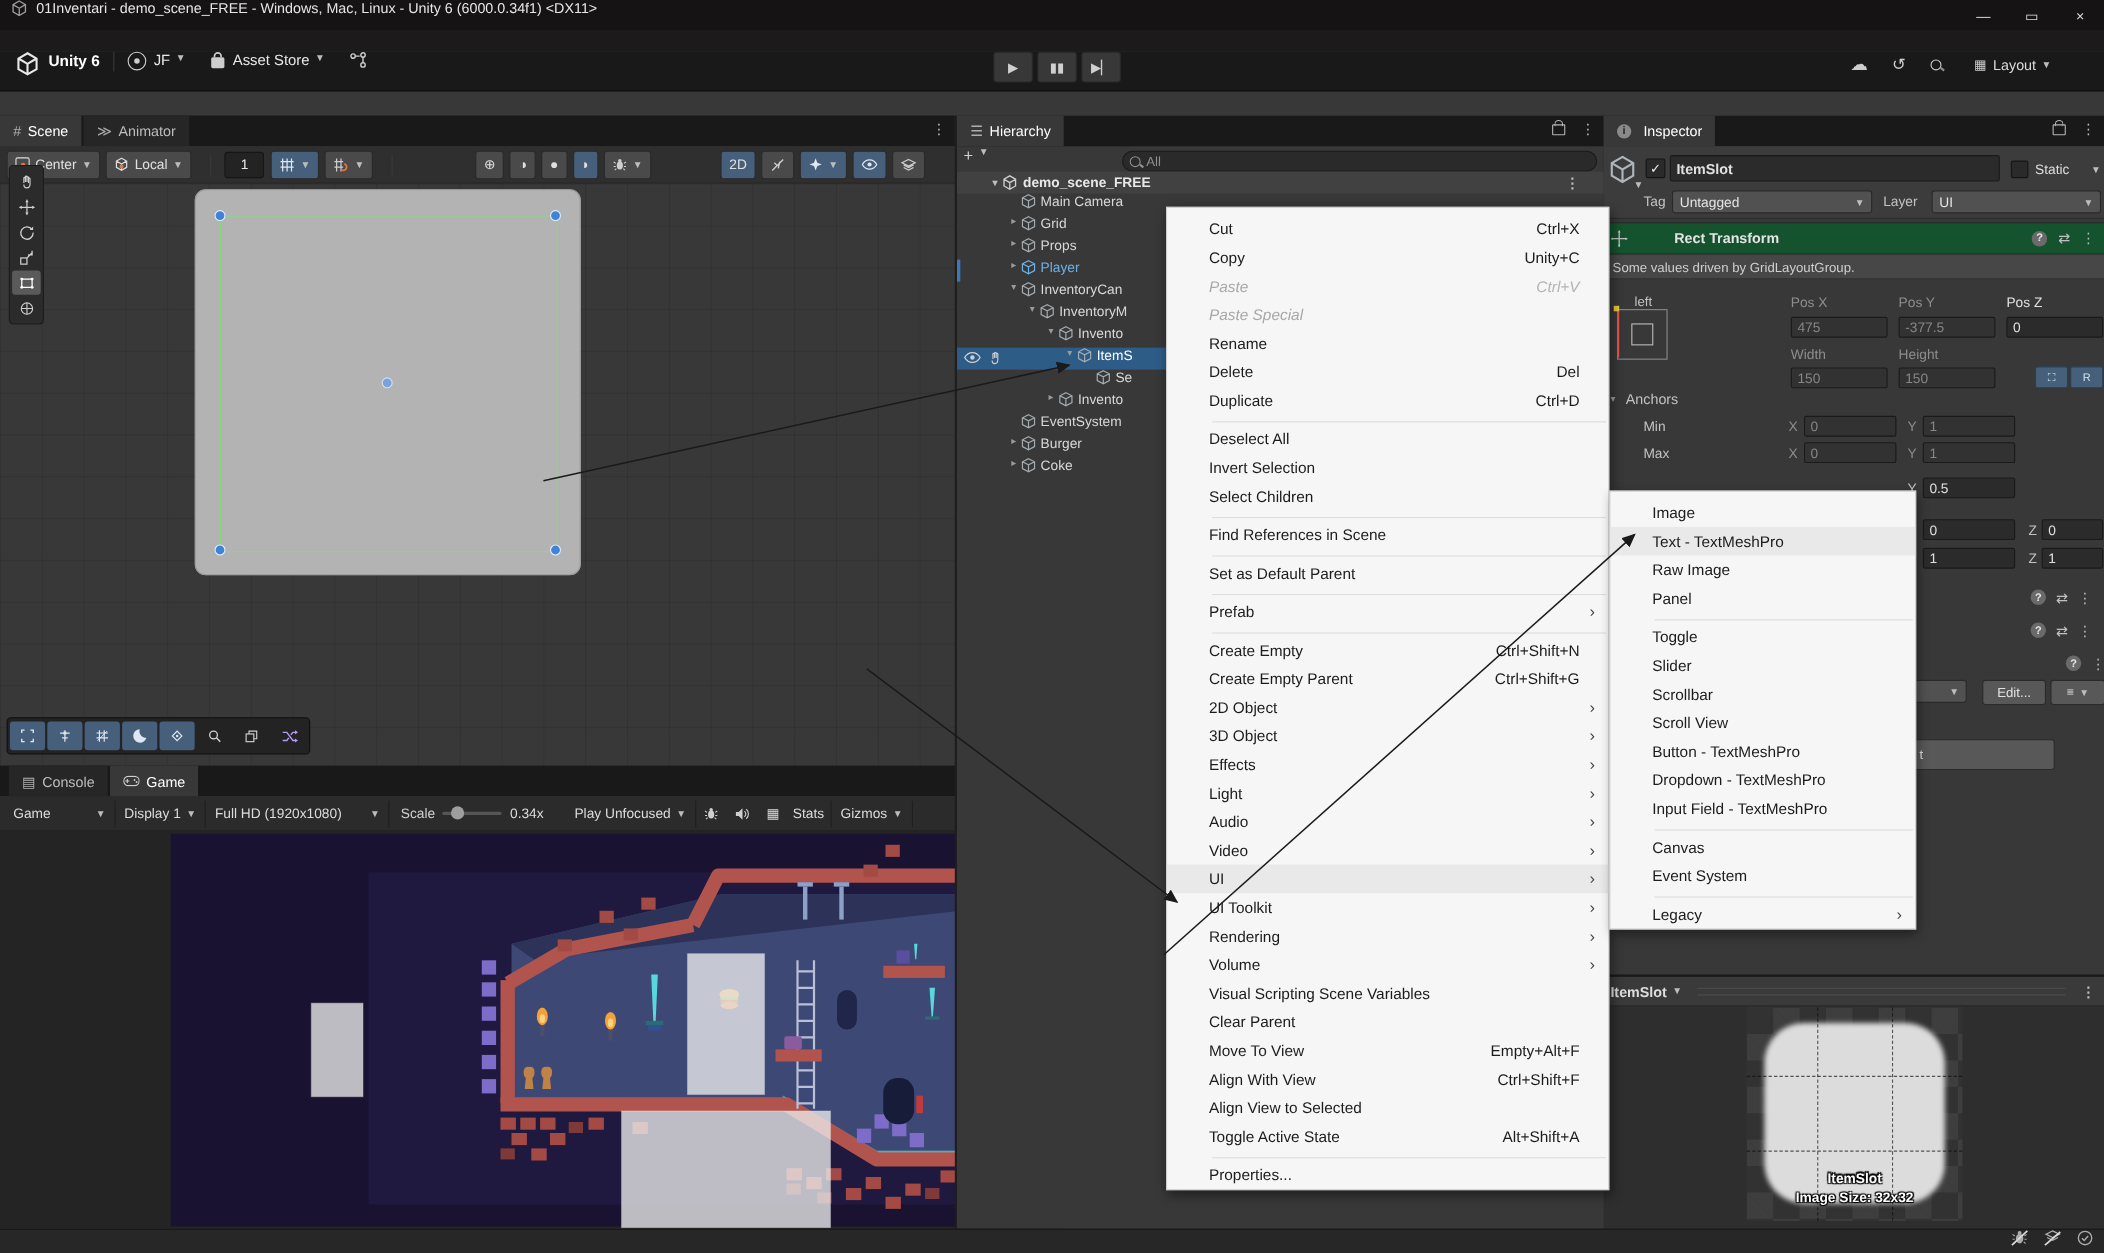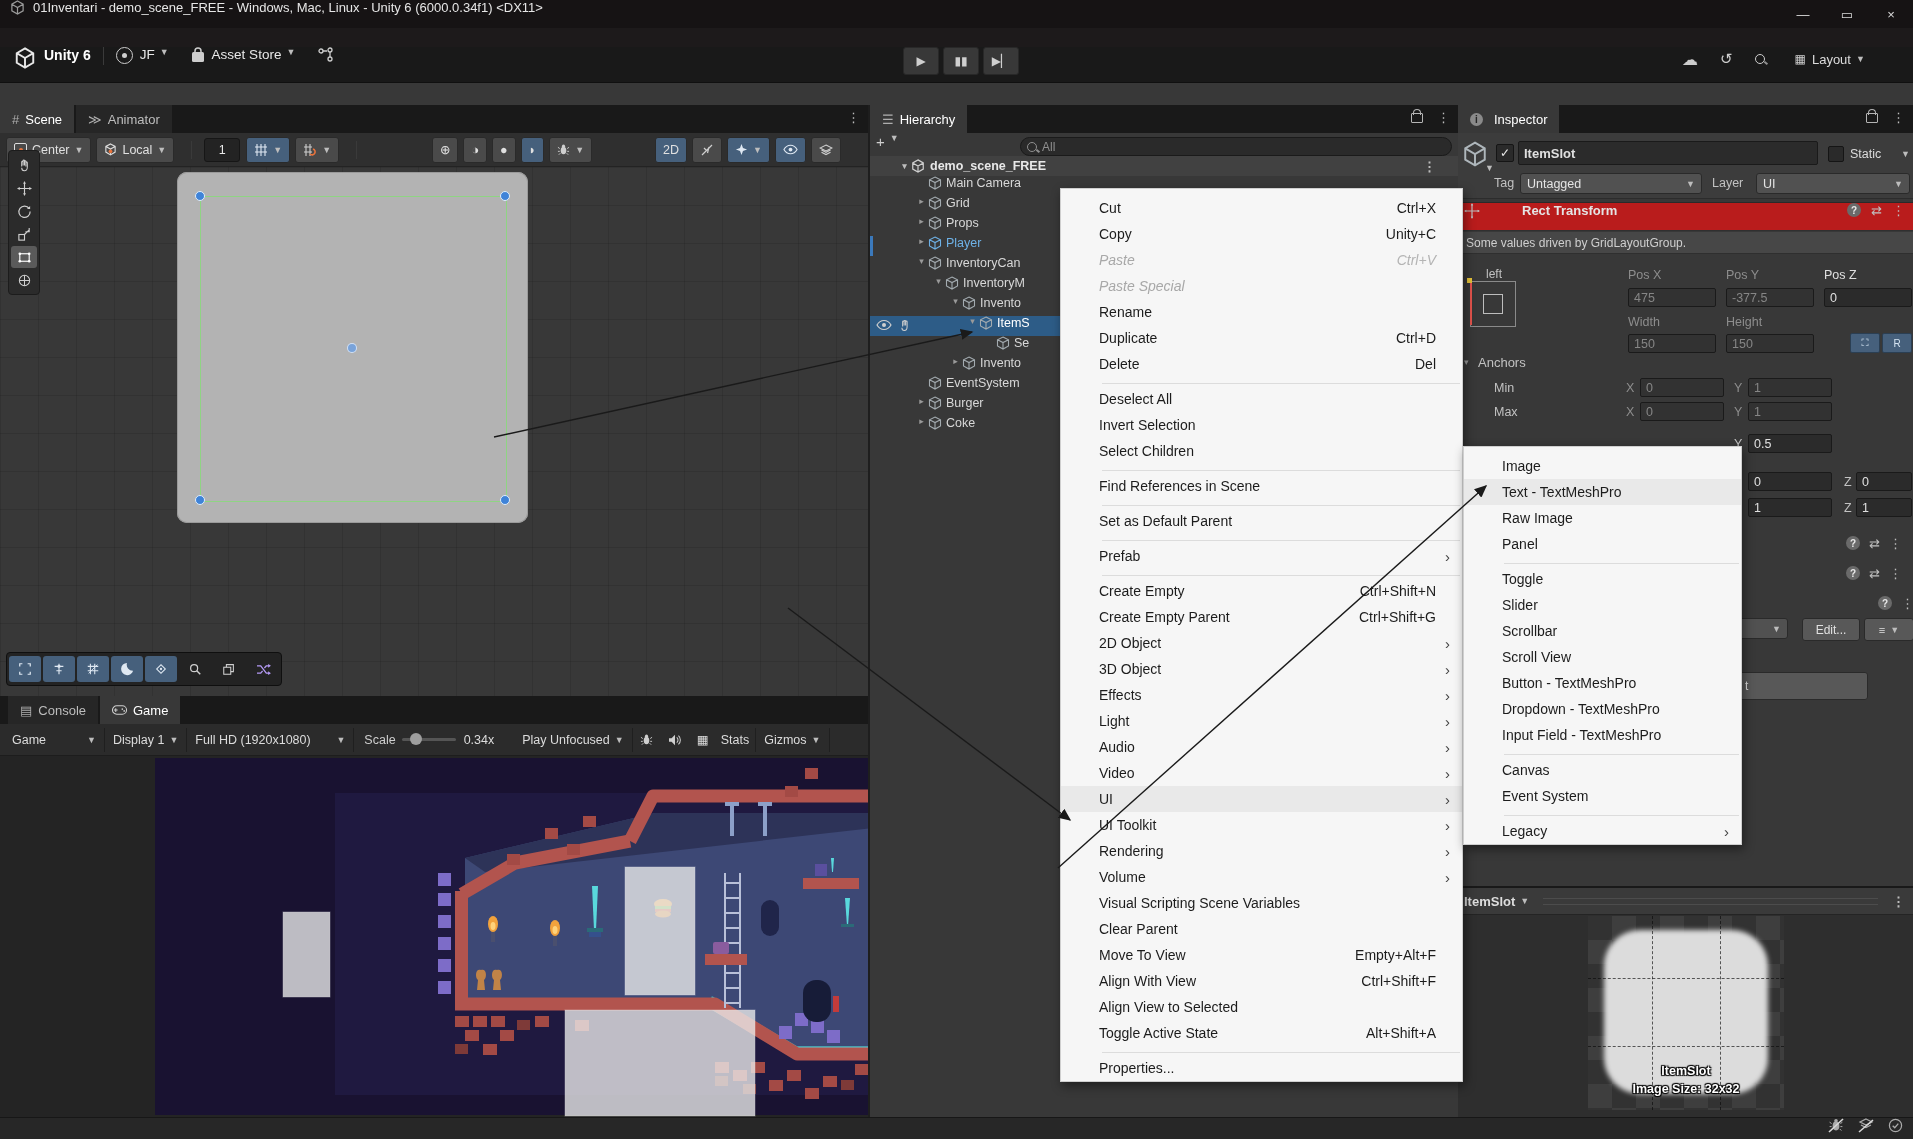--- a/index.html
+++ b/index.html
@@ -90,21 +90,21 @@
   
   .inspector{left:1458px;top:105px;width:455px;height:781px;background:#383838;overflow:hidden;font-size:12.5px;}
   .ins-head-bg{position:absolute;left:0;top:28px;width:455px;height:65px;background:#3c3c3c;border-bottom:1px solid #2c2c2c;}
   .ifield{position:absolute;height:19px;background:#2b2b2b;border:1px solid #1a1a1a;border-radius:2px;
           display:flex;align-items:center;padding:0 5px;box-sizing:border-box;color:#e0e0e0;}
   .ifield.driven{color:#868686;background:#323232;}
   .ilabel{position:absolute;color:#c2c2c2;white-space:nowrap;}
   .ilabel.dim{color:#8d8d8d;}
   .dd{position:absolute;height:21px;background:#515151;border:1px solid #2a2a2a;border-radius:3px;display:flex;align-items:center;
       padding:0 6px;box-sizing:border-box;color:#e4e4e4;font-size:12.5px;justify-content:space-between;}
-  .comp-head{position:absolute;left:0;width:455px;height:27px;background:#b91c1c;border-top:1px solid #2a2a2a;border-bottom:1px solid #303030;display:flex;}
+  .comp-head{position:absolute;left:0;width:455px;height:27px;background:#14532d;border-top:1px solid #2a2a2a;border-bottom:1px solid #303030;display:flex;align-items:center;}
   .hicon{color:#c0c0c0;font-size:13px;}
   .qmark{width:14px;height:14px;border-radius:50%;background:#6a6a6a;color:#e8e8e8;font-size:10px;display:flex;align-items:center;justify-content:center;font-weight:bold;}
   .info-strip{position:absolute;left:0;top:127px;width:455px;height:22px;background:#474747;border-bottom:1px solid #2f2f2f;display:flex;align-items:center;color:#cfcfcf;font-size:12px;padding-left:8px;box-sizing:border-box;}
   .smallbtn{position:absolute;height:18px;background:#46607c;border:1px solid #2b3f53;border-radius:2px;color:#d5e4f2;font-size:10px;display:flex;align-items:center;justify-content:center;}
   .graybtn{position:absolute;height:21px;background:#585858;border:1px solid #2a2a2a;border-radius:3px;color:#e0e0e0;font-size:12px;display:flex;align-items:center;justify-content:center;}
 
   
   .preview{left:1458px;top:886px;width:455px;height:231px;background:#2e2e2e;border-top:2px solid #191919;overflow:hidden;}
   .pv-head{position:absolute;left:0;top:0;width:455px;height:26px;background:#3a3a3a;border-bottom:1px solid #242424;display:flex;align-items:center;font-size:13px;font-weight:bold;color:#dedede;}
   .checker{position:absolute;left:130px;top:28px;width:196px;height:194px;background-color:#323232;
@@ -1026,27 +1026,27 @@
         <span class="mi-l">Paste Special</span>
         <span class="mi-s"></span>
         <span class="mi-a"></span>
       </div>
       <div class="mi">
         <span class="mi-l">Rename</span>
         <span class="mi-s"></span>
         <span class="mi-a"></span>
       </div>
       <div class="mi">
+        <span class="mi-l">Delete</span>
+        <span class="mi-s">Del</span>
+        <span class="mi-a"></span>
+      </div>
+      <div class="mi">
         <span class="mi-l">Duplicate</span>
         <span class="mi-s">Ctrl+D</span>
-        <span class="mi-a"></span>
-      </div>
-      <div class="mi">
-        <span class="mi-l">Delete</span>
-        <span class="mi-s">Del</span>
         <span class="mi-a"></span>
       </div>
       <div class="mi sep">
         <span class="mi-l"></span>
         <span class="mi-s"></span>
         <span class="mi-a"></span>
       </div>
       <div class="mi">
         <span class="mi-l">Deselect All</span>
         <span class="mi-s"></span>

